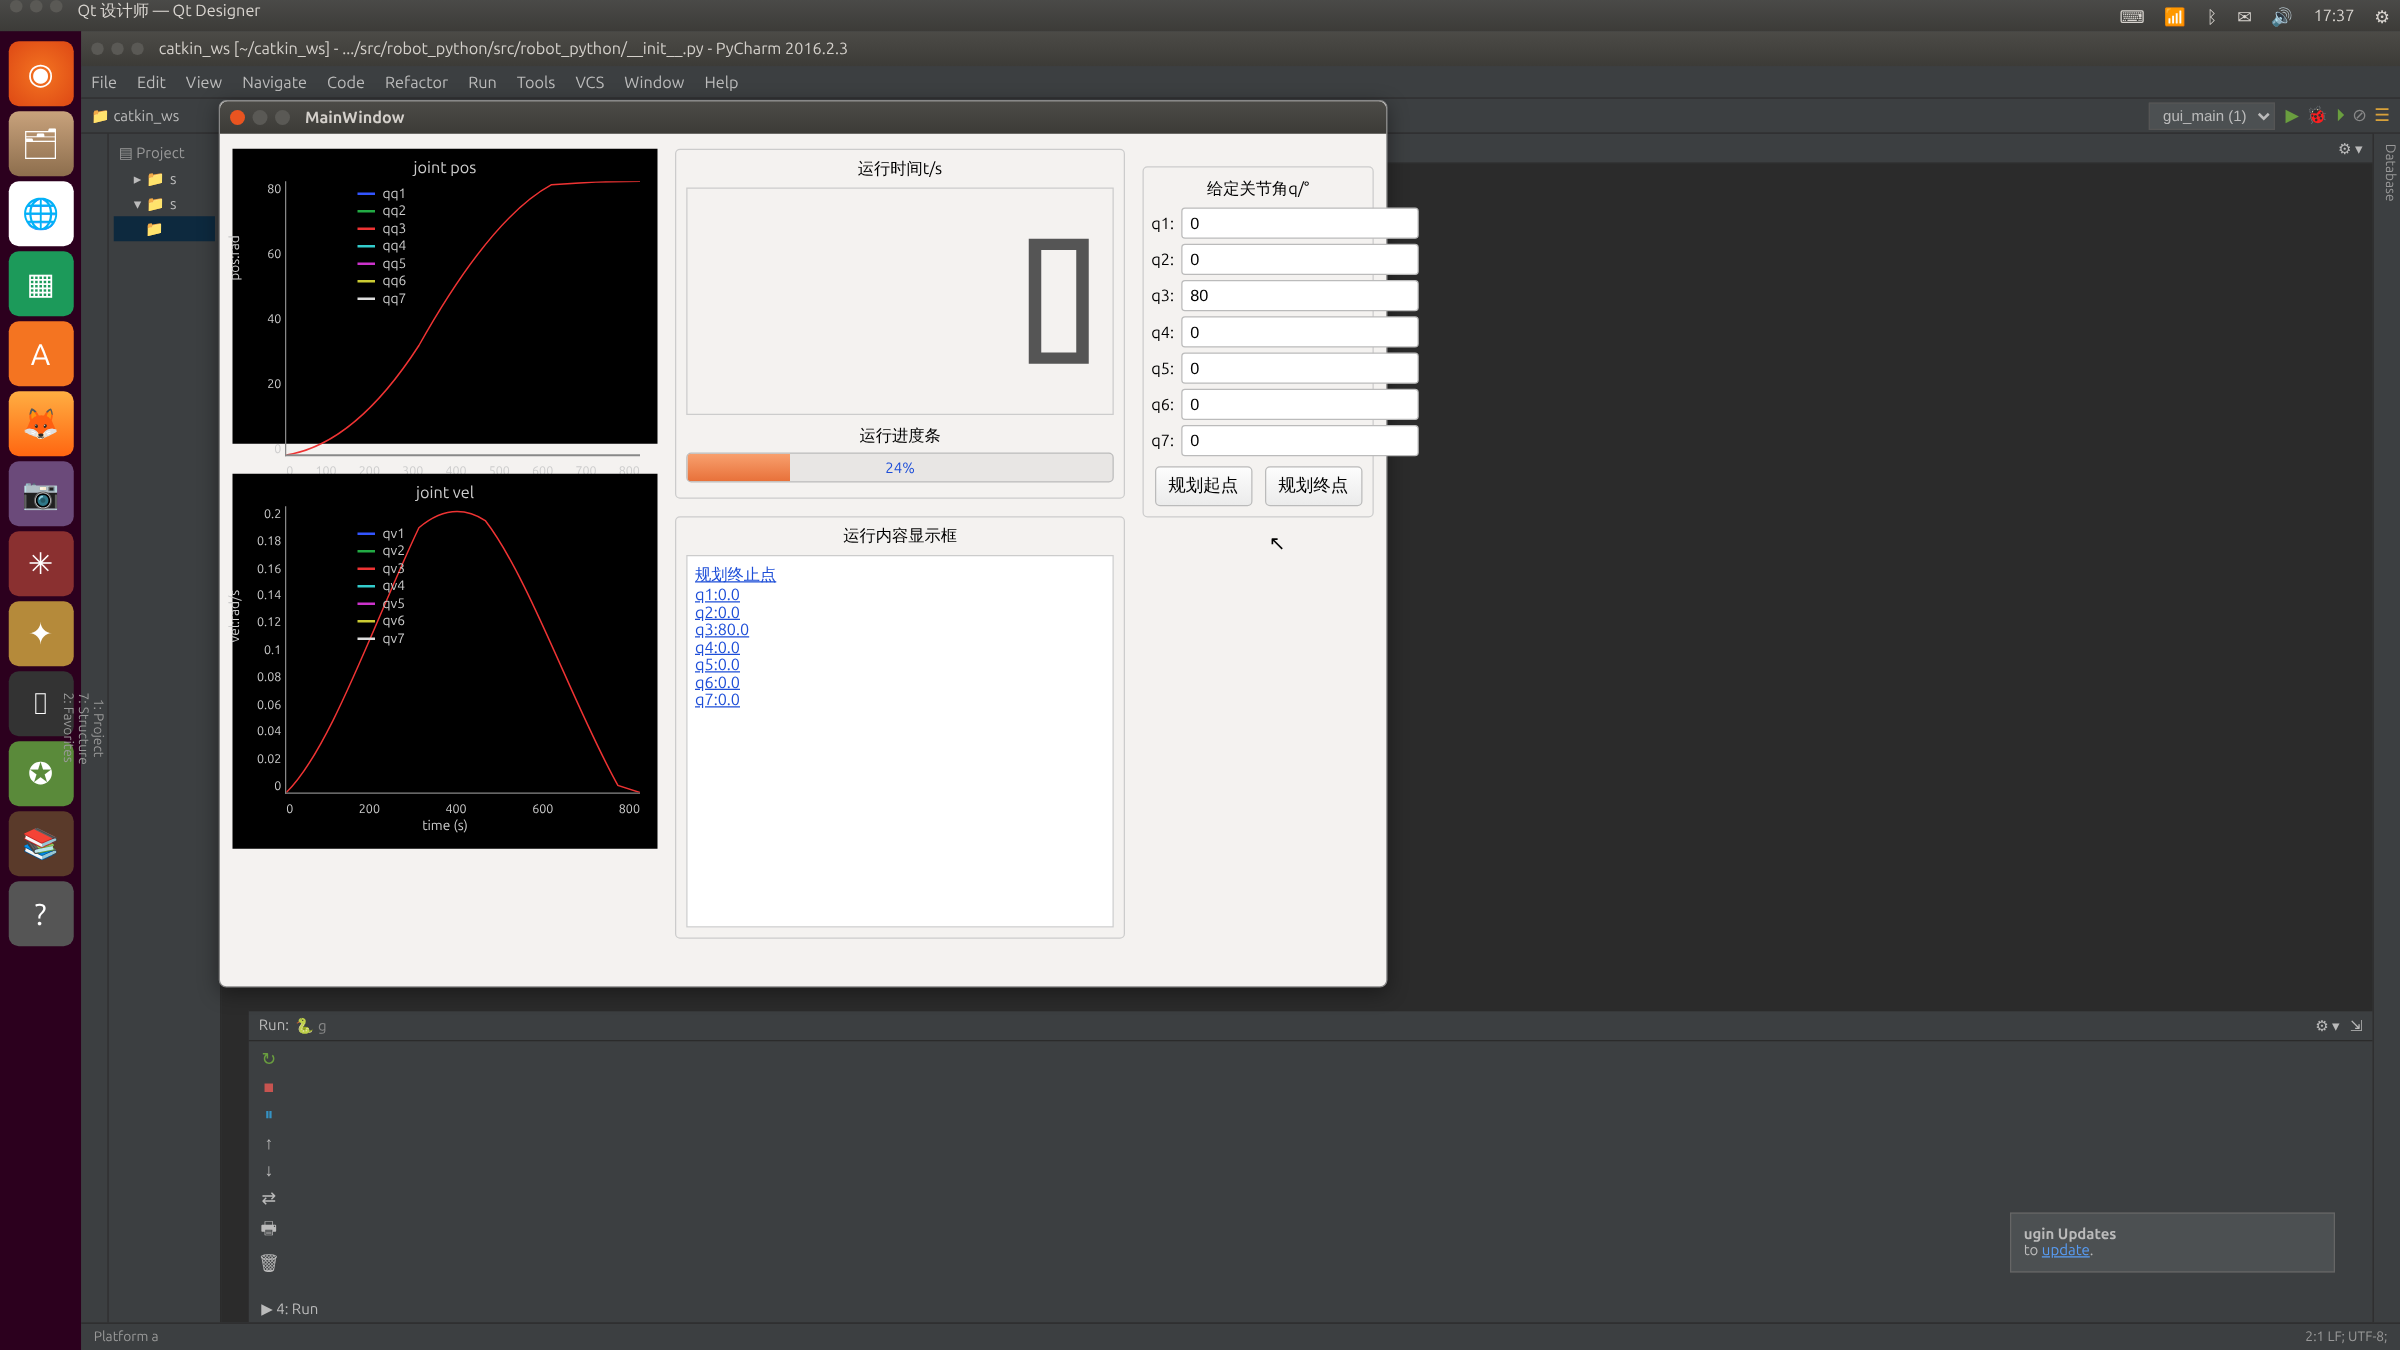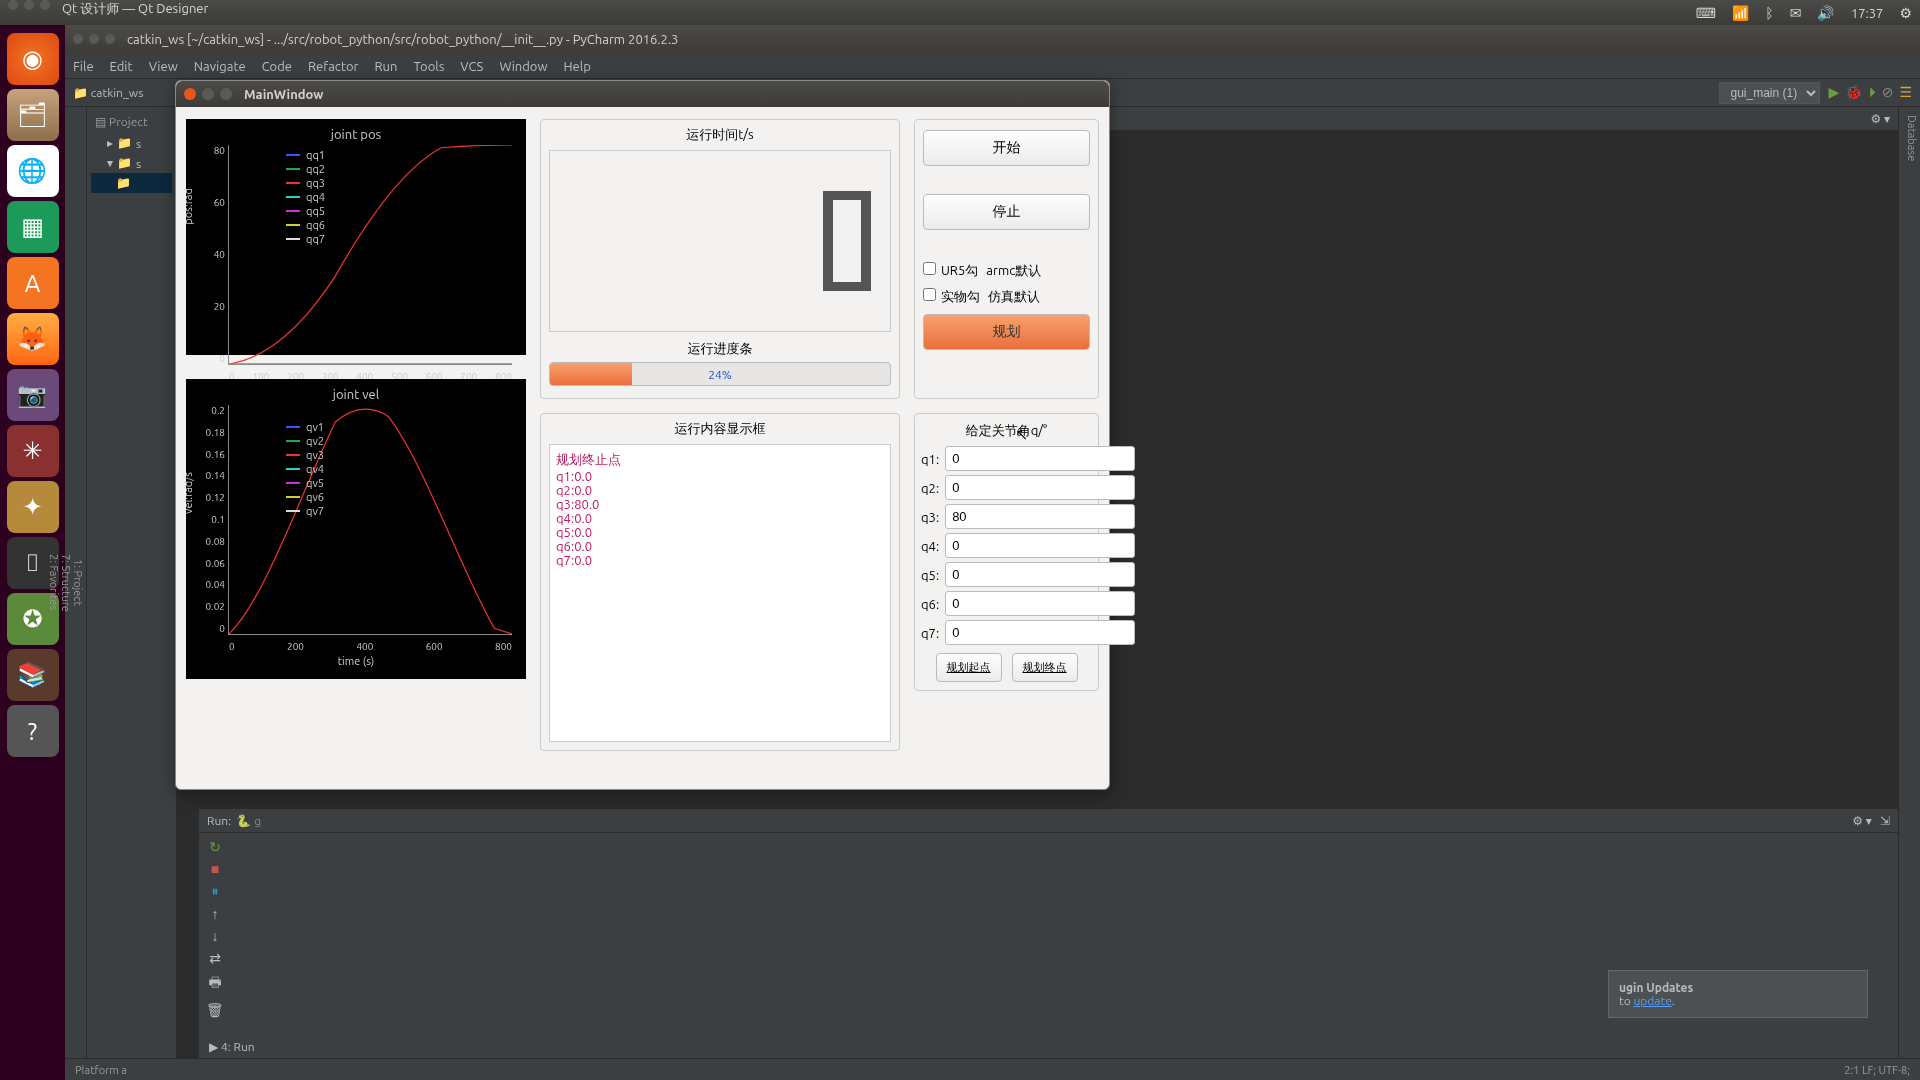--- a/index.html
+++ b/index.html
@@ -86,33 +86,33 @@
 
 .group { border: 1px solid #ccc; border-radius: 4px; padding: 8px; background: #f4f2f0; }
 .grp-title { text-align: center; font-size: 13px; margin-bottom: 6px; margin-top: -2px; }
 .lcd { border: 1px solid #ccc; height: 182px; display: flex; align-items: center; justify-content: flex-end; padding-right: 18px; }
 .lcd svg { height: 100px; }
 .prog-label { text-align: center; font-size: 13px; margin: 8px 0 4px; }
 .prog { height: 24px; background: #e8e6e4; border: 1px solid #bbb; border-radius: 4px; position: relative; overflow: hidden; }
 .prog .fill { height: 100%; background: linear-gradient(#f8a06e, #e8713a); }
 .prog .txt { position: absolute; inset: 0; display: flex; align-items: center; justify-content: center; font-size: 12px; color: #1d4ed8; }
 
-.logbox { border: 1px solid #ccc; height: 298px; background: #fff; padding: 6px; font-size: 13px; color: #be185d; white-space: pre; overflow: auto; }
+.logbox { border: 1px solid #ccc; height: 298px; background: #fff; padding: 6px; font-size: 13px; color: #1d4ed8; white-space: pre; overflow: auto; text-decoration: underline; }
 
 .rcol .btn { width: 100%; height: 36px; background: linear-gradient(#fdfdfd, #ebebeb); border: 1px solid #bbb; border-radius: 4px; font-size: 14px; margin-bottom: 28px; }
 .rcol .btn.primary { background: linear-gradient(#f8a06e, #e8713a); color: #333; margin-bottom: 0; margin-top: 4px; }
 .rcol .cbrow { font-size: 13px; margin: 4px 0; display: flex; gap: 8px; }
 .rcol .cbrow input { margin-right: 2px; }
 .fields { border: 1px solid #ccc; border-radius: 4px; padding: 8px 6px; margin-top: 14px; }
 .fields .ftitle { text-align: center; font-size: 13px; margin-bottom: 6px; }
 .fields .frow { display: flex; align-items: center; gap: 6px; margin: 4px 0; }
 .fields .frow label { width: 26px; font-size: 13px; }
 .fields .frow input { flex: 1; border: 1px solid #bbb; border-radius: 3px; padding: 4px 6px; font-size: 13px; }
 .fields .fbtns { display: flex; gap: 10px; margin-top: 8px; justify-content: center; }
-.fields .fbtns button { padding: 6px 10px; background: linear-gradient(#fdfdfd, #ebebeb); border: 1px solid #bbb; border-radius: 4px; font-size: 11px; text-decoration: underline; }
+.fields .fbtns button { padding: 6px 10px; background: linear-gradient(#fdfdfd, #ebebeb); border: 1px solid #bbb; border-radius: 4px; font-size: 14px; }
 
 .runtime-group { height: 280px; }
 .log-group { margin-top: 14px; }
 .ctrl-group { border: 1px solid #ccc; border-radius: 4px; padding: 10px 8px; height: 280px; display:flex; flex-direction:column; }
 
 .cursor-arrow { position: absolute; top: 425px; left: 1015px; font-size: 16px; color: #000; pointer-events: none; }
 </style>
 </head>
 <body>
 
@@ -389,33 +389,20 @@
 q2:0.0
 q3:80.0
 q4:0.0
 q5:0.0
 q6:0.0
 q7:0.0</div>
       </div>
     </div>
 
     <div class="rcol">
-      <div class="ctrl-group">
-        <button class="btn">开始</button>
-        <button class="btn">停止</button>
-        <div class="cbrow">
-            <label><input type="checkbox" style=""> <span>UR5勾</span></label> 
-            <span>armc默认</span>
-          </div>
-        <div class="cbrow">
-            <label><input type="checkbox" style=""> <span>实物勾</span></label> 
-            <span>仿真默认</span>
-          </div>
-        <button class="btn primary">规划</button>
-      </div>
       <div class="fields">
         <div class="ftitle">给定关节角q/°</div>
         <div class="frow">
             <label>q1:</label>
             <input value="0" style="">
           </div>
         <div class="frow">
             <label>q2:</label>
             <input value="0" style="">
           </div>

